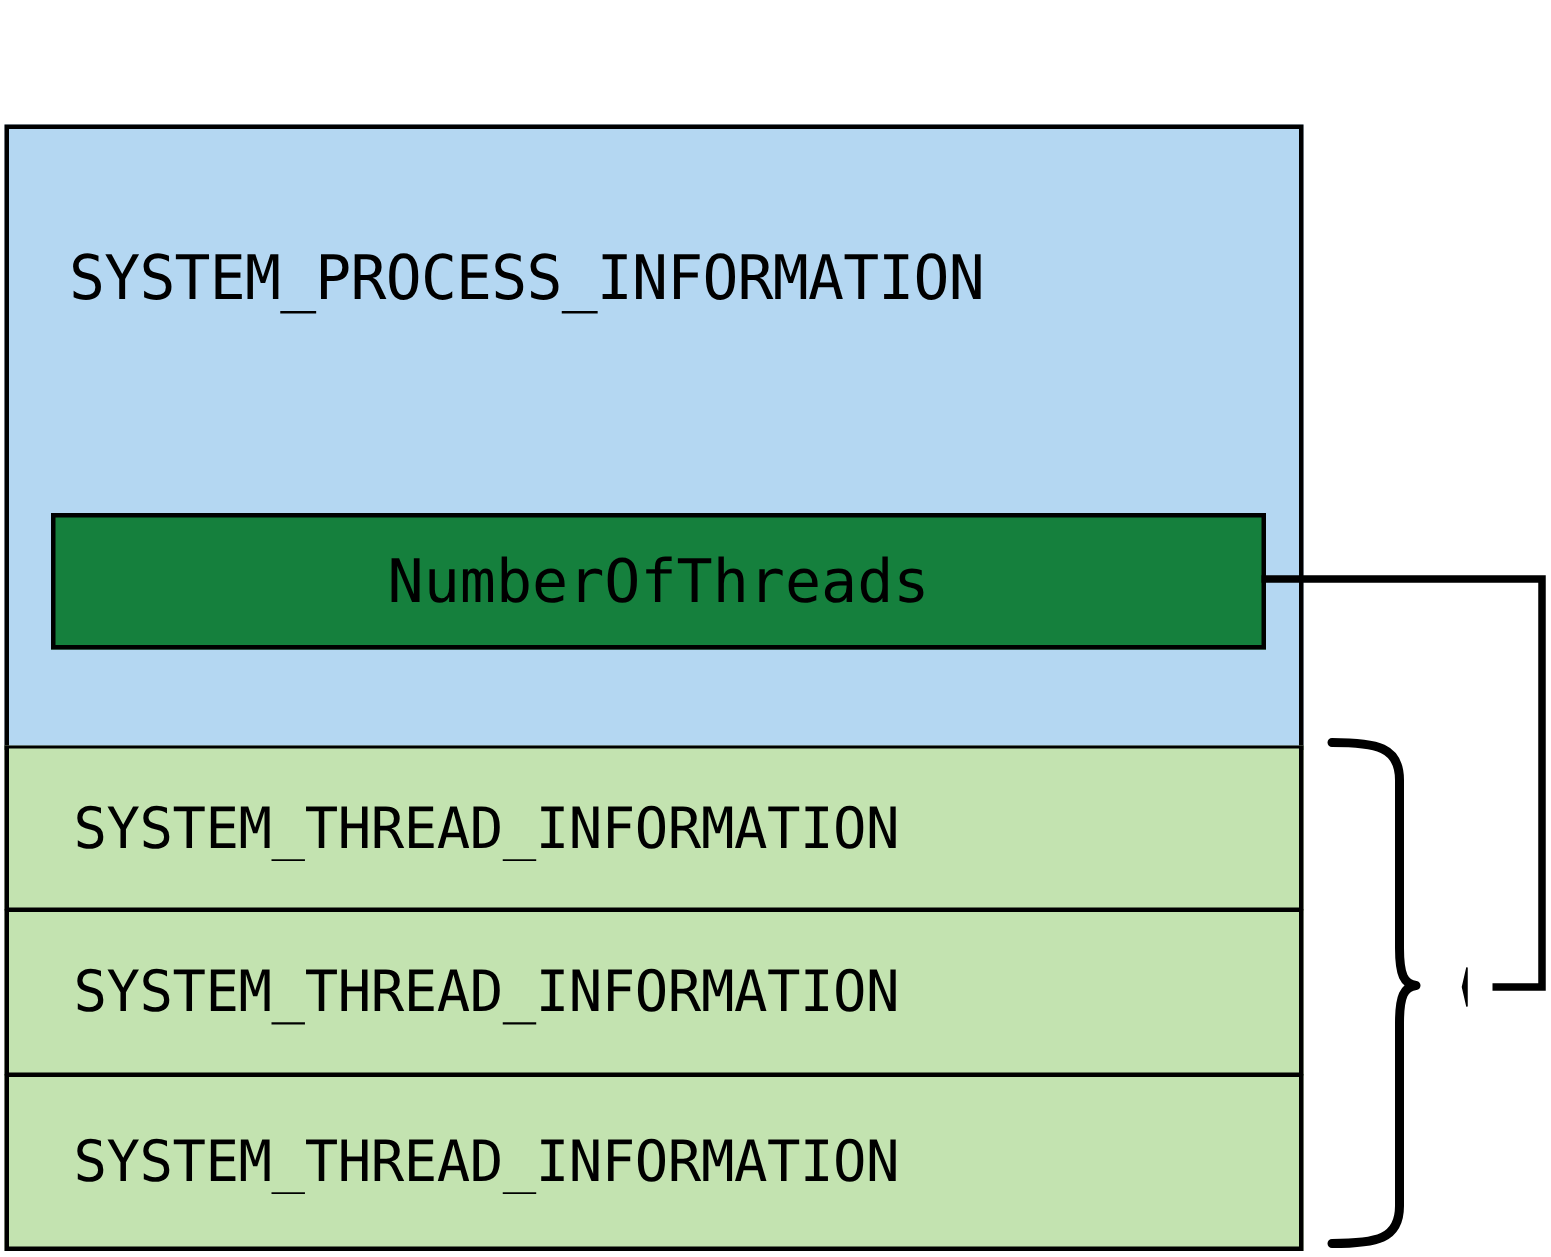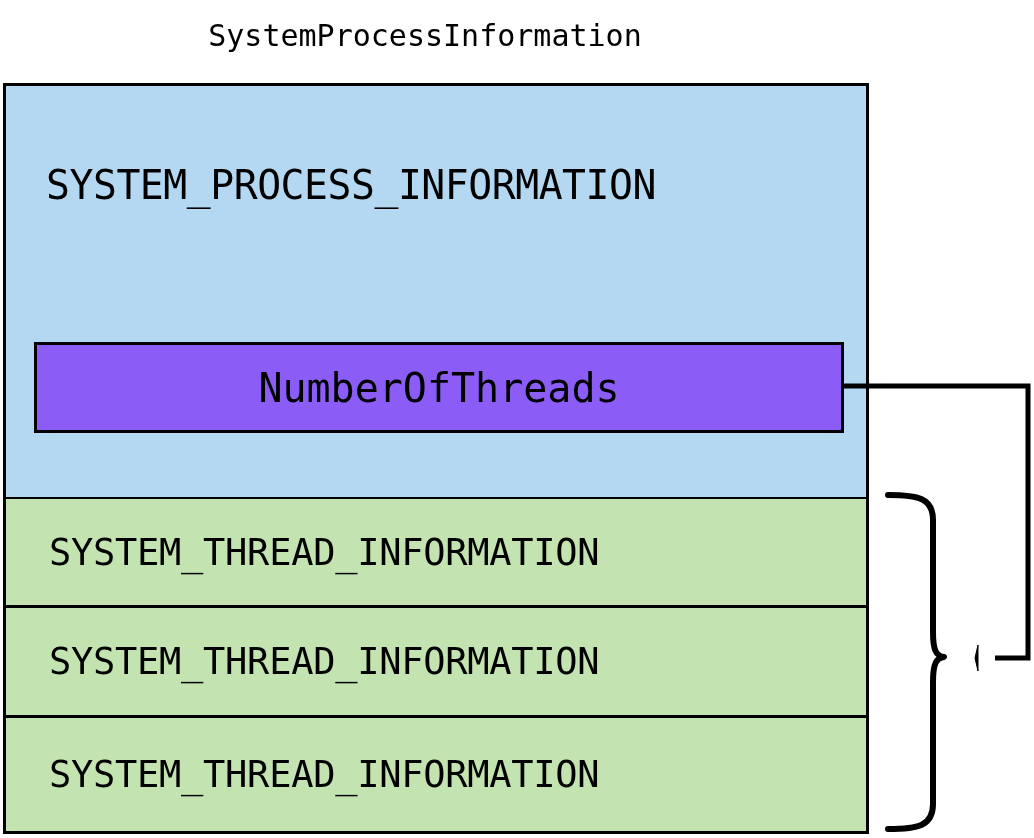--- a/index.html
+++ b/index.html
@@ -62,21 +62,21 @@
     white-space: nowrap;
     color: #000000;
     transform: scaleX(0.97);
     transform-origin: left center;
   }
   .field-box {
     left: 34px;
     top: 342px;
     width: 810px;
     height: 91px;
-    background: #8b5cf6;
+    background: #15803d;
     border-width: 3px;
     justify-content: center;
   }
   .field-label {
     font-family: "DejaVu Sans Mono", "Liberation Mono", monospace;
     font-size: 40px;
     line-height: 46px;
     white-space: nowrap;
     color: #000000;
   }
@@ -108,21 +108,20 @@
     width: 1034px;
     height: 838px;
     pointer-events: none;
   }
 </style>
 </head>
 <body>
 
 <div id="stage">
 
-  <div class="diagram-title">SystemProcessInformation</div>
 
   <div class="struct-box process-box"></div>
 
   <div class="process-label">SYSTEM_PROCESS_INFORMATION</div>
 
   <div class="struct-box field-box">
     <span class="field-label">NumberOfThreads</span>
   </div>
 
   <div class="struct-box thread-box first"></div>

